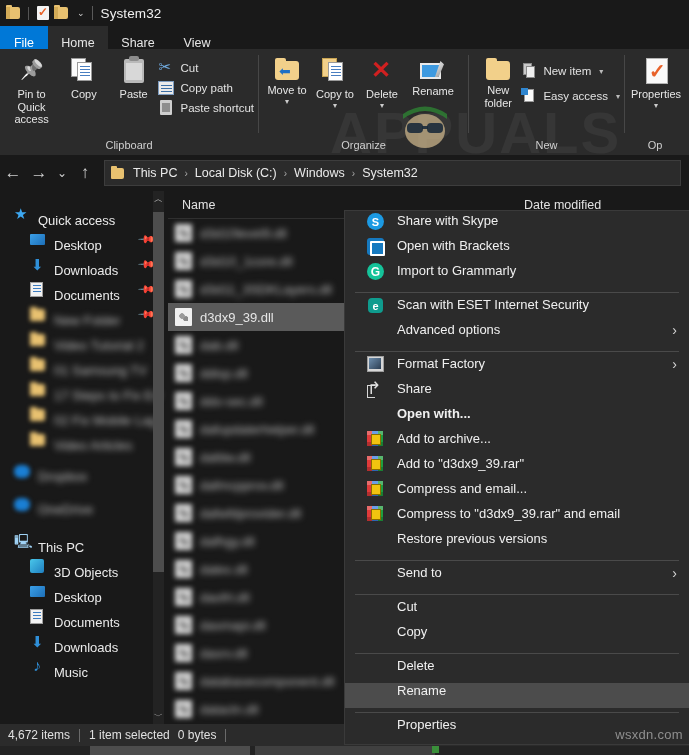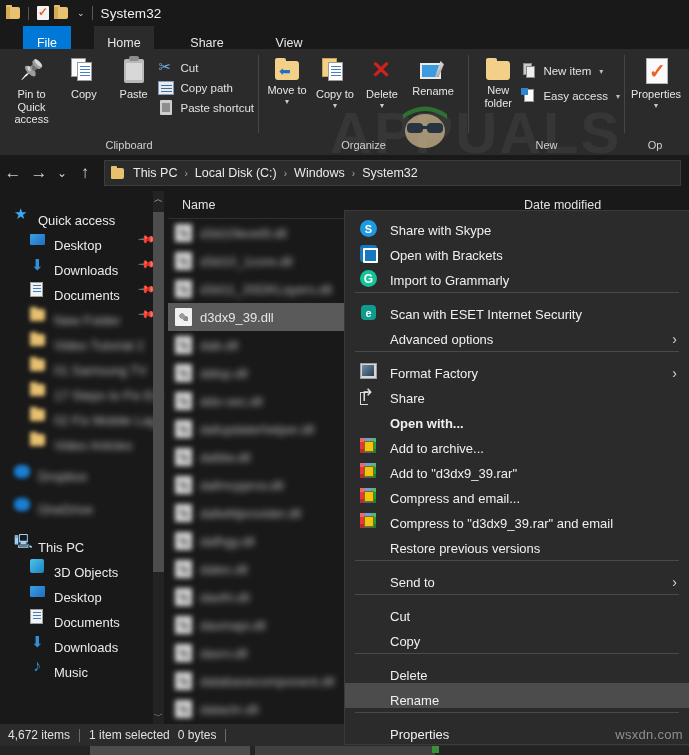--- a/index.html
+++ b/index.html
@@ -40,21 +40,21 @@
     font-weight:bold; line-height:16px;
   }
   .qat-caret { color:#d0d0d0; font-size:9px; margin-left:4px; }
   .title-sep { width:1px; height:14px; background:#5a5a5a; margin:0 8px 0 7px; }
   .title-text { font-size:13.5px; color:#f0f0f0; letter-spacing:.1px; }
 
   
   .tabs { position:absolute; left:0; top:26px; width:689px; height:23px; background:#191919; display:flex; }
   .tab {
     font-size:12.5px; color:#e6e6e6; display:flex; align-items:center;
-    justify-content:center; height:34px; cursor:default;margin-left:23px;
+    justify-content:center; height:34px; cursor:default;
   }
   .tab.file { background:#0078d7; color:#fff; width:48px; }
   .tab.active { background:#2b2b2b; }
   .tab.home { width:60px; }
   .tab.share { width:60px; }
   .tab.view { width:58px; }
 
   
   .ribbon {
     position:absolute; left:0; top:49px; width:689px; height:106px;
@@ -211,21 +211,21 @@
   .frow .fname { font-size:13px; color:#e5e5e5; white-space:nowrap; }
   .frow.blur .fname { filter:blur(3.4px); color:#b8b8b8; }
   .frow.blur .fico { filter:blur(2.6px); opacity:.85; }
 
   
   .ctxmenu {
     position:absolute; left:344px; top:210px; width:345px;
     background:#2b2b2b; border:1px solid #3a3a3a; border-right:none;
     padding:2px 0; z-index:40;
   }
-  .mi { height:25px; display:flex; align-items:flex-end; padding-left:15px; font-size:13px; color:#f0f0f0; }
+  .mi { height:25px; display:flex; align-items:flex-start; padding-left:22px; font-size:13px; color:#f0f0f0; }
   .mi.hl { background:#4c4c4c; }
   .mi .mtext { margin-left:4px; white-space:nowrap; }
   .mi.bold .mtext { font-weight:bold; }
   .mi .sub { margin-left:auto; margin-right:12px; font-size:14px; color:#d5d5d5; font-weight:300; }
   .mi .mico { width:18px; height:18px; flex:0 0 18px; position:relative; margin-right:8px; }
   .mi .mico.empty { background:none; }
   .msep { height:1px; background:#4a4a4a; margin:4px 10px 4px 10px; }
 
   .skype-ic{width:17px;height:17px;border-radius:50%;background:#1c9ae3;}
   .skype-ic::after{content:"S";position:absolute;left:0;top:0;width:17px;height:17px;color:#fff;font-size:11px;font-weight:bold;

